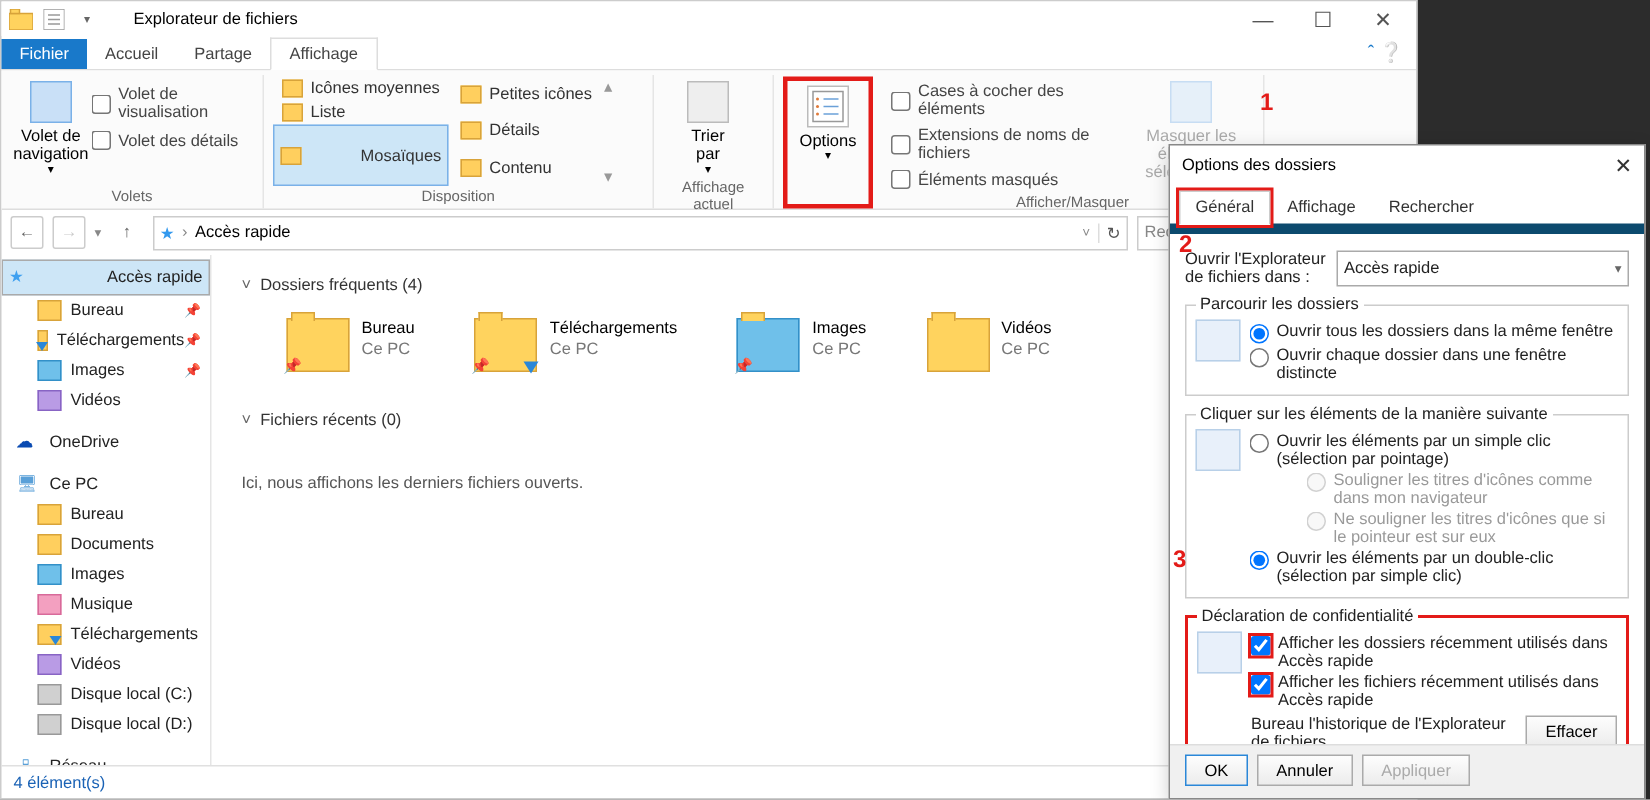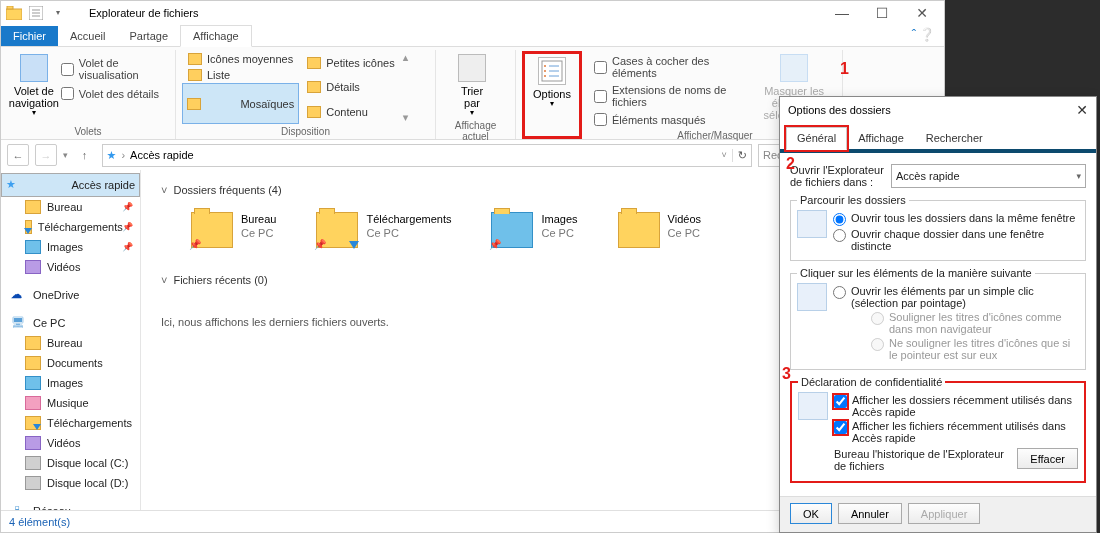--- a/index.html
+++ b/index.html
@@ -51,21 +51,21 @@
 .pin{position:absolute;bottom:-3px;left:-3px;color:#5a5a5a;font-size:10px}
 .dl-arrow{position:absolute;bottom:-2px;right:-2px;width:0;height:0;border-left:5px solid transparent;border-right:5px solid transparent;border-top:8px solid #2a87d8}
 .folder-text{line-height:1.3}
 .folder-text .sub{color:#777}
 .empty{text-align:left;color:#555;padding:24px 0}
 .status{height:22px;border-top:1px solid #e0e0e0;display:flex;align-items:center;padding:0 8px;color:#1a62b5}
 
 .dialog{position:absolute;top:96px;left:779px;width:318px;height:437px;background:#fff;border:1px solid #888;display:flex;flex-direction:column;box-shadow:0 4px 12px rgba(0,0,0,.2)}
 .dlg-title{height:26px;display:flex;align-items:center;padding:0 8px}
 .dlg-title .x{margin-left:auto;font-size:14px;color:#333}
-.dlg-tabs{display:flex;padding:4px 6px 0;border-bottom:4px solid #0c4a6e}
+.dlg-tabs{display:flex;padding:4px 6px 0;border-bottom:7px solid #0c4a6e}
 .dlg-tab{padding:4px 10px;border:1px solid transparent;color:#333}
 .dlg-tab.active{border:1px solid #ccc;border-bottom:1px solid #fff;margin-bottom:-1px;background:#fff}
 .dlg-tab.hl{outline:2px solid #e31b18}
 .dlg-body{flex:1;padding:8px 10px;overflow:hidden;font-size:11px;color:#222}
 .row{display:flex;align-items:flex-start;margin:3px 0;gap:6px}
 .sel{flex:1;height:19px;border:1px solid #aaa;background:#fff;padding:11px 4px;display:flex;align-items:center;justify-content:space-between}
 fieldset{border:1px solid #ccc;padding:4px 6px 6px;margin:6px 0}
 fieldset.hl{border:2px solid #e31b18}
 legend{padding:0 3px}
 .radio-row{display:flex;align-items:flex-start;margin:2px 0;gap:5px}
@@ -420,20 +420,24 @@
               <span>Ouvrir les éléments par un simple clic (sélection par pointage)</span>
             </div>
           <div class="radio-row dis indent">
               <input type="radio" disabled="" style="">
               <span>Souligner les titres d'icônes comme dans mon navigateur</span>
             </div>
           <div class="radio-row dis indent">
               <input type="radio" disabled="" style="">
               <span>Ne souligner les titres d'icônes que si le pointeur est sur eux</span>
             </div>
+          <div class="radio-row">
+              <input type="radio" checked="" style="">
+              <span>Ouvrir les éléments par un double-clic (sélection par simple clic)</span>
+            </div>
         </div>
       </div>
     </fieldset>
     <fieldset class="hl">
       <legend>Déclaration de confidentialité</legend>
       <div style="display:flex;gap:6px">
         <div class="dlg-icon"></div>
         <div style="flex:1">
           <div class="priv-row">
               <input type="checkbox" class="cb-hl" checked="" style="">

